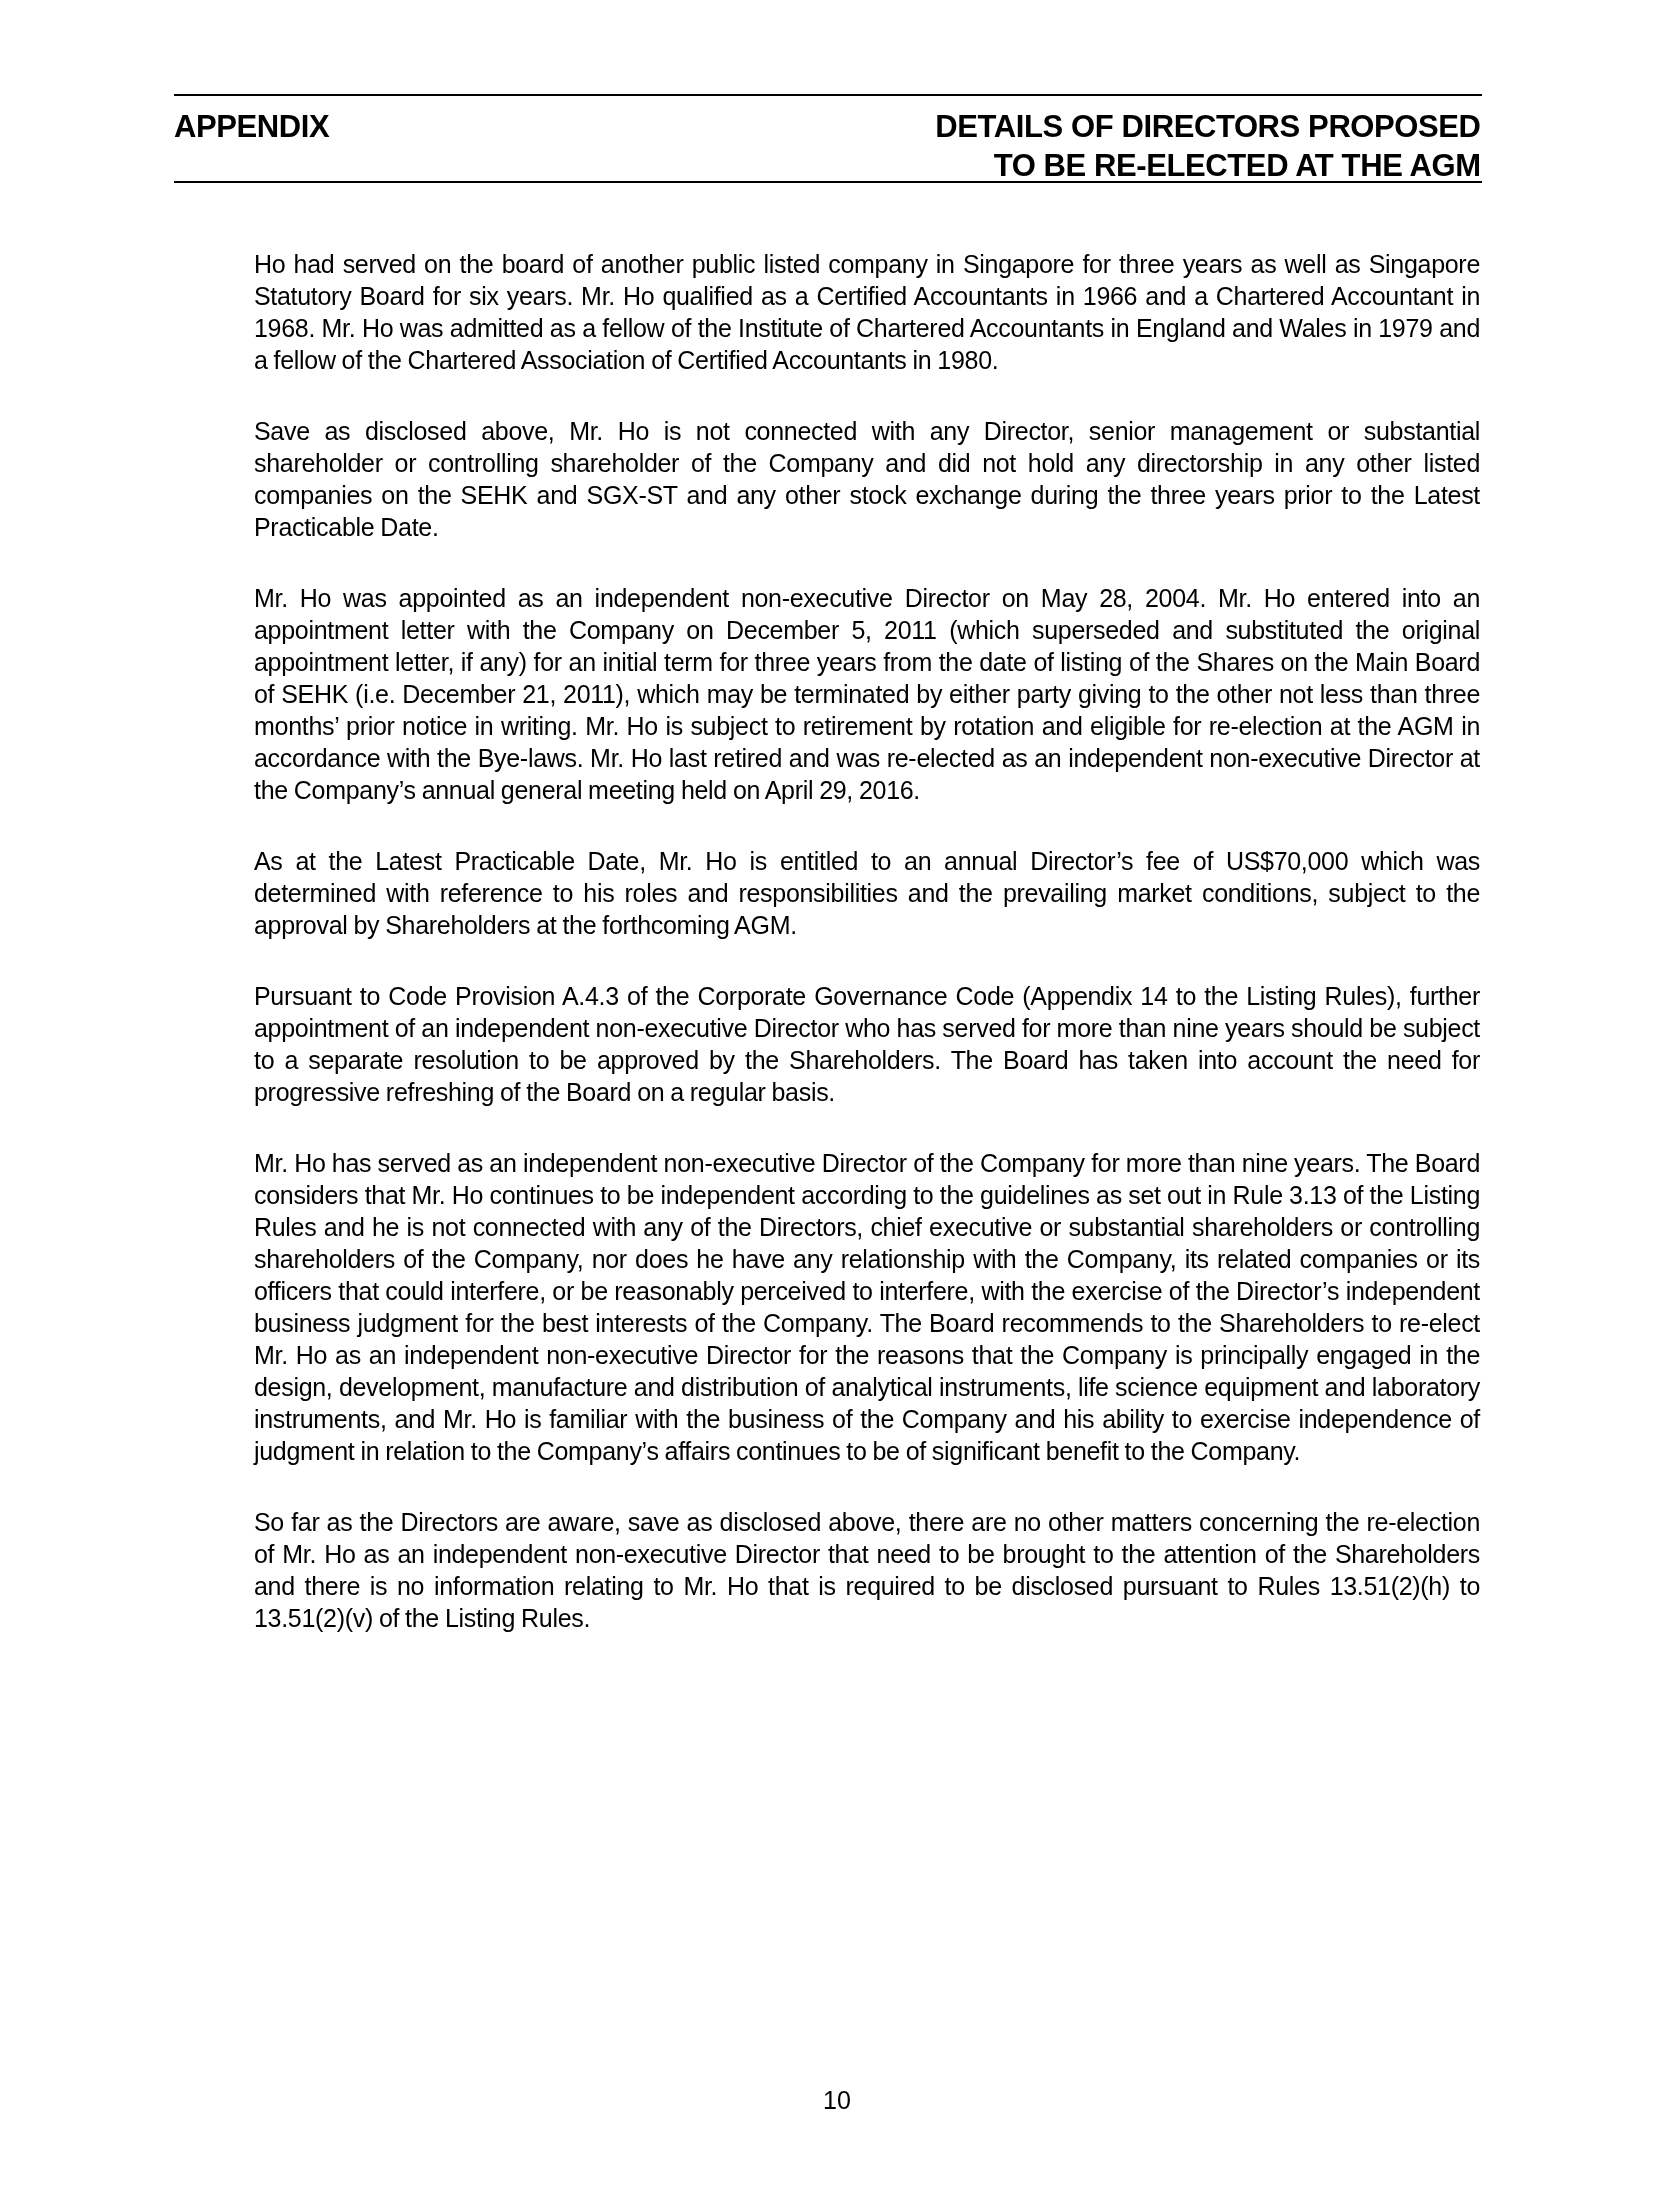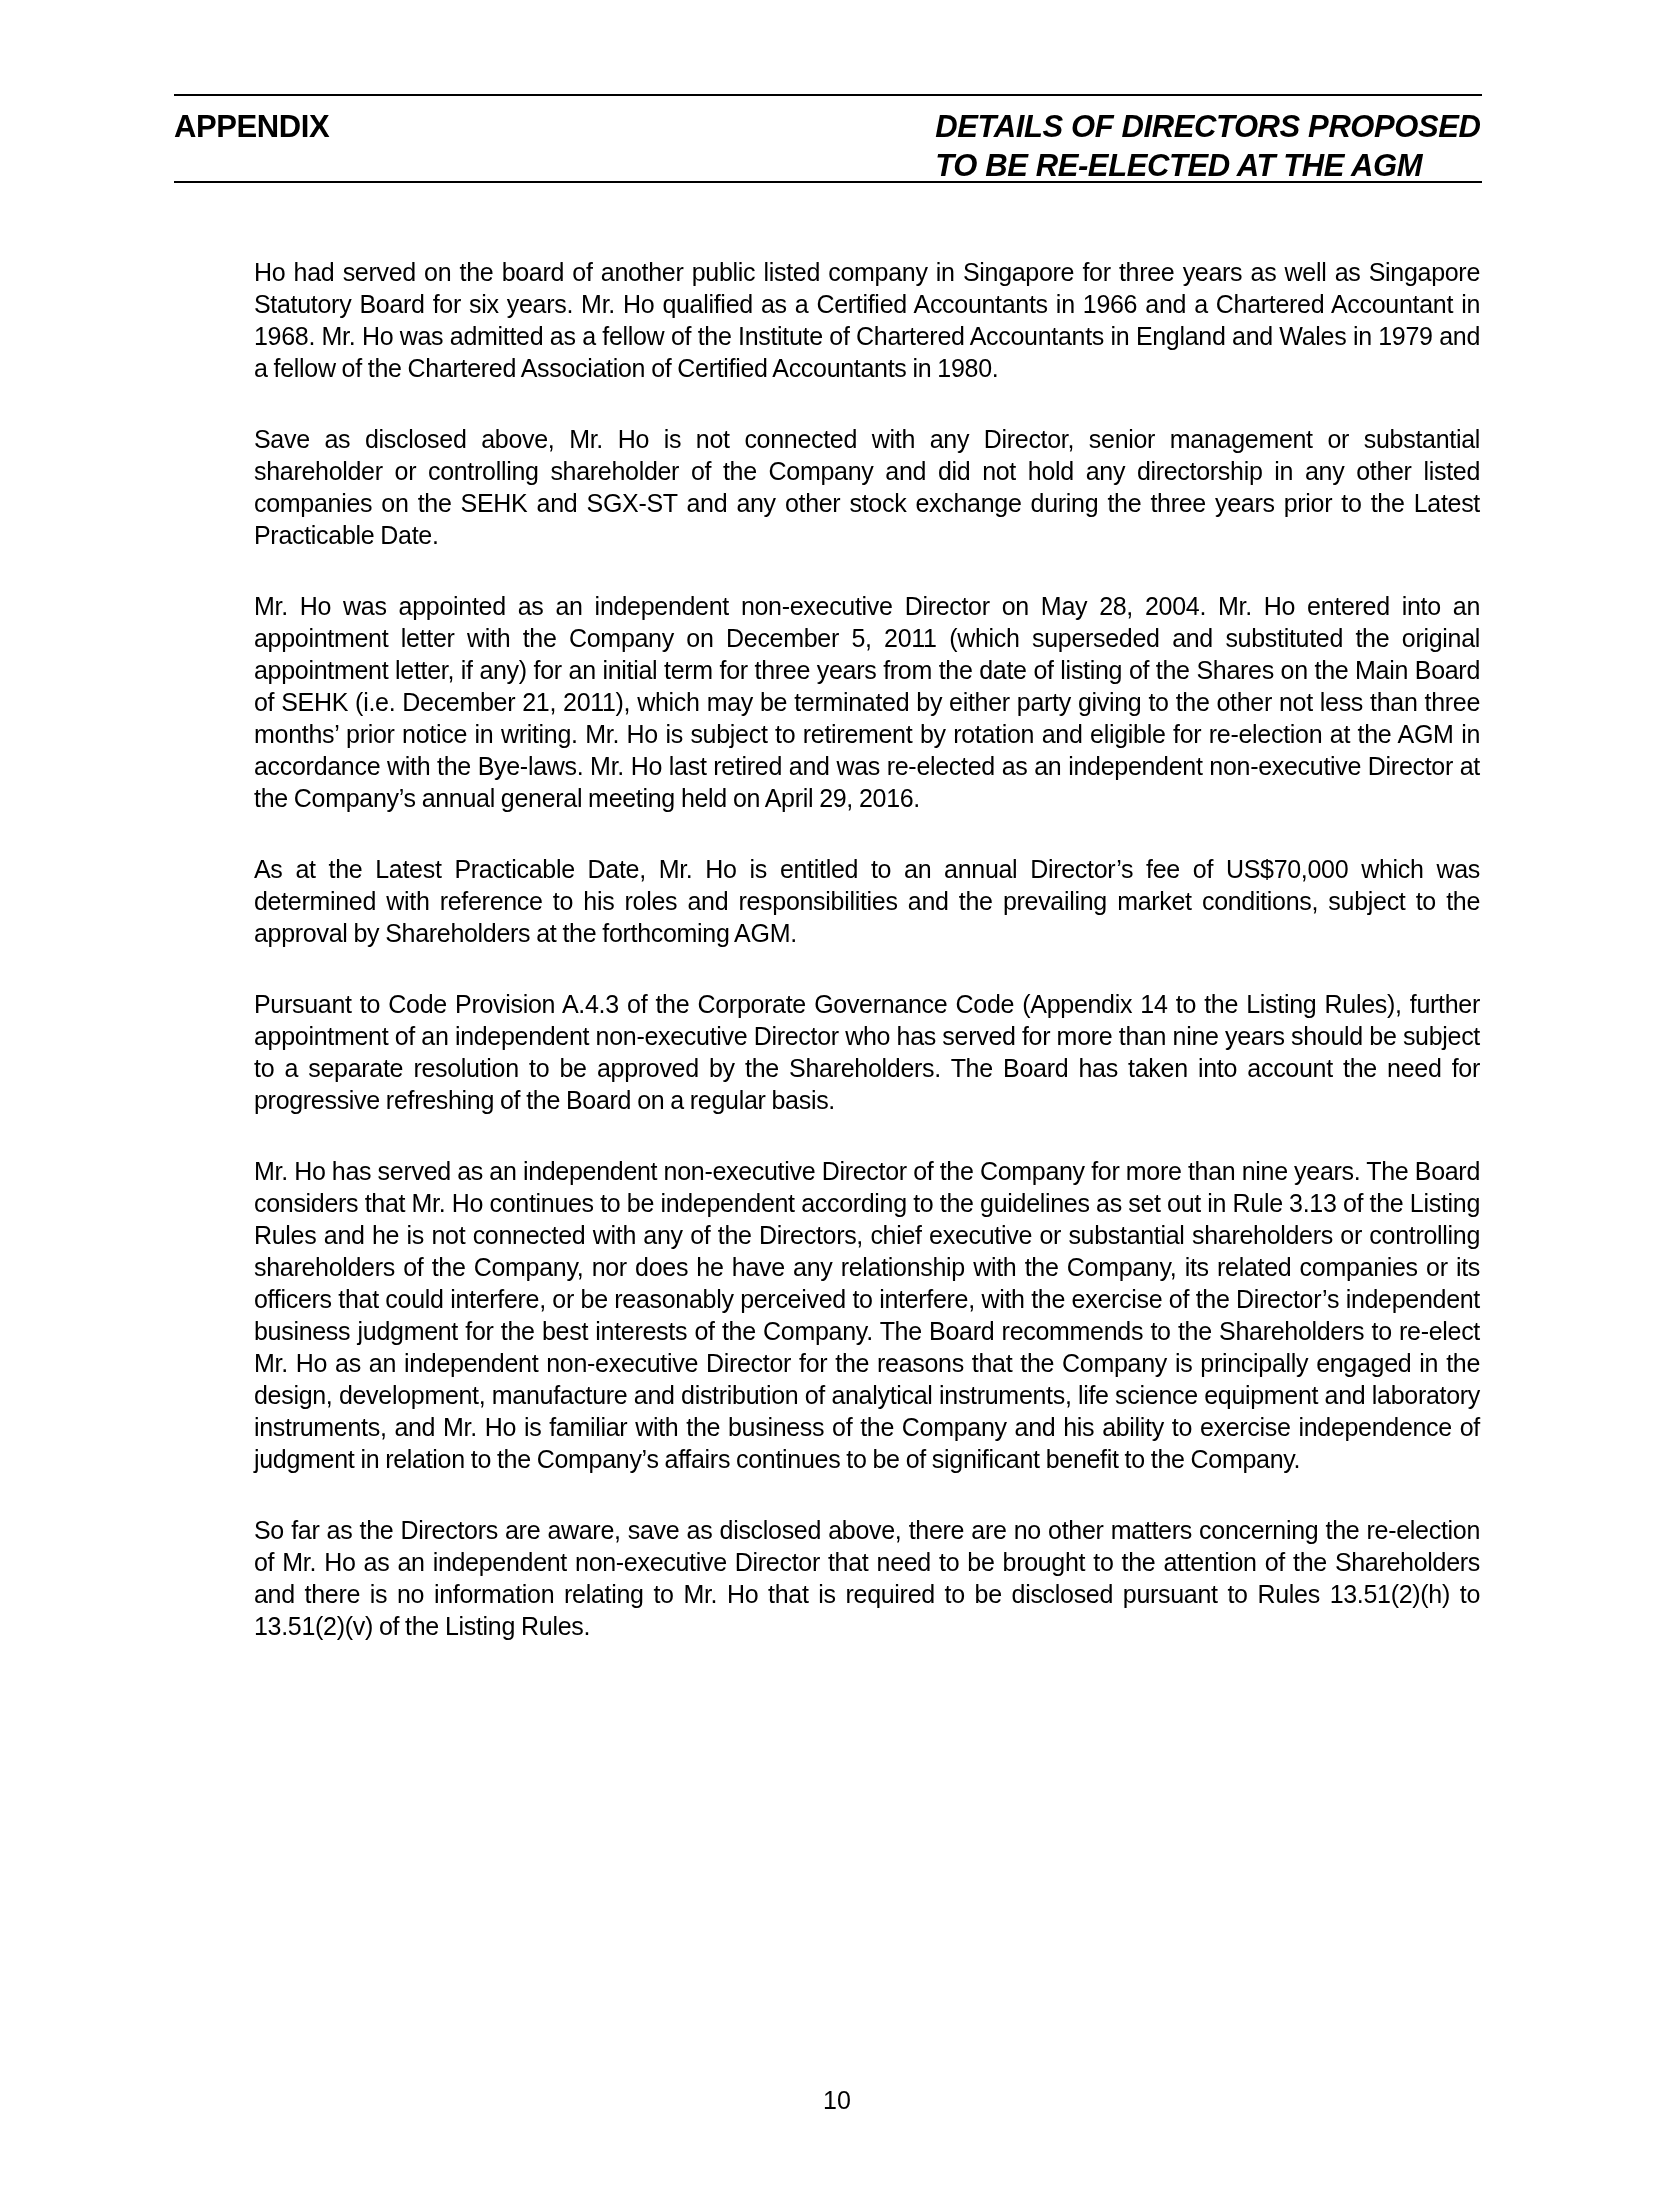--- a/index.html
+++ b/index.html
@@ -31,37 +31,36 @@
       top: 11.4px;
       font-weight: bold;
       font-size: 31px;
       line-height: 39px;
       letter-spacing: -0.4px;
     }
     .header-right {
       position: absolute;
       right: 1.4px;
       top: 11.4px;
-      text-align: left;
+      text-align: right;
       font-weight: bold;
       font-size: 31px;
       line-height: 39px;
       letter-spacing: -0.4px;
-      font-style: italic;
     }
     .header-right span { display: block; }
 
     .body {
       position: absolute;
       left: 254px;
       top: 240px;
       width: 1226px;
     }
     .body p {
-      margin: 16px 0 39px 0;
+      margin: 8px 0 39px 0;
       font-size: 25px;
       line-height: 32px;
       text-align: justify;
       letter-spacing: -0.3px;
       word-spacing: -0.7px;
     }
     .page-number {
       position: absolute;
       left: 0;
       width: 1654px;

